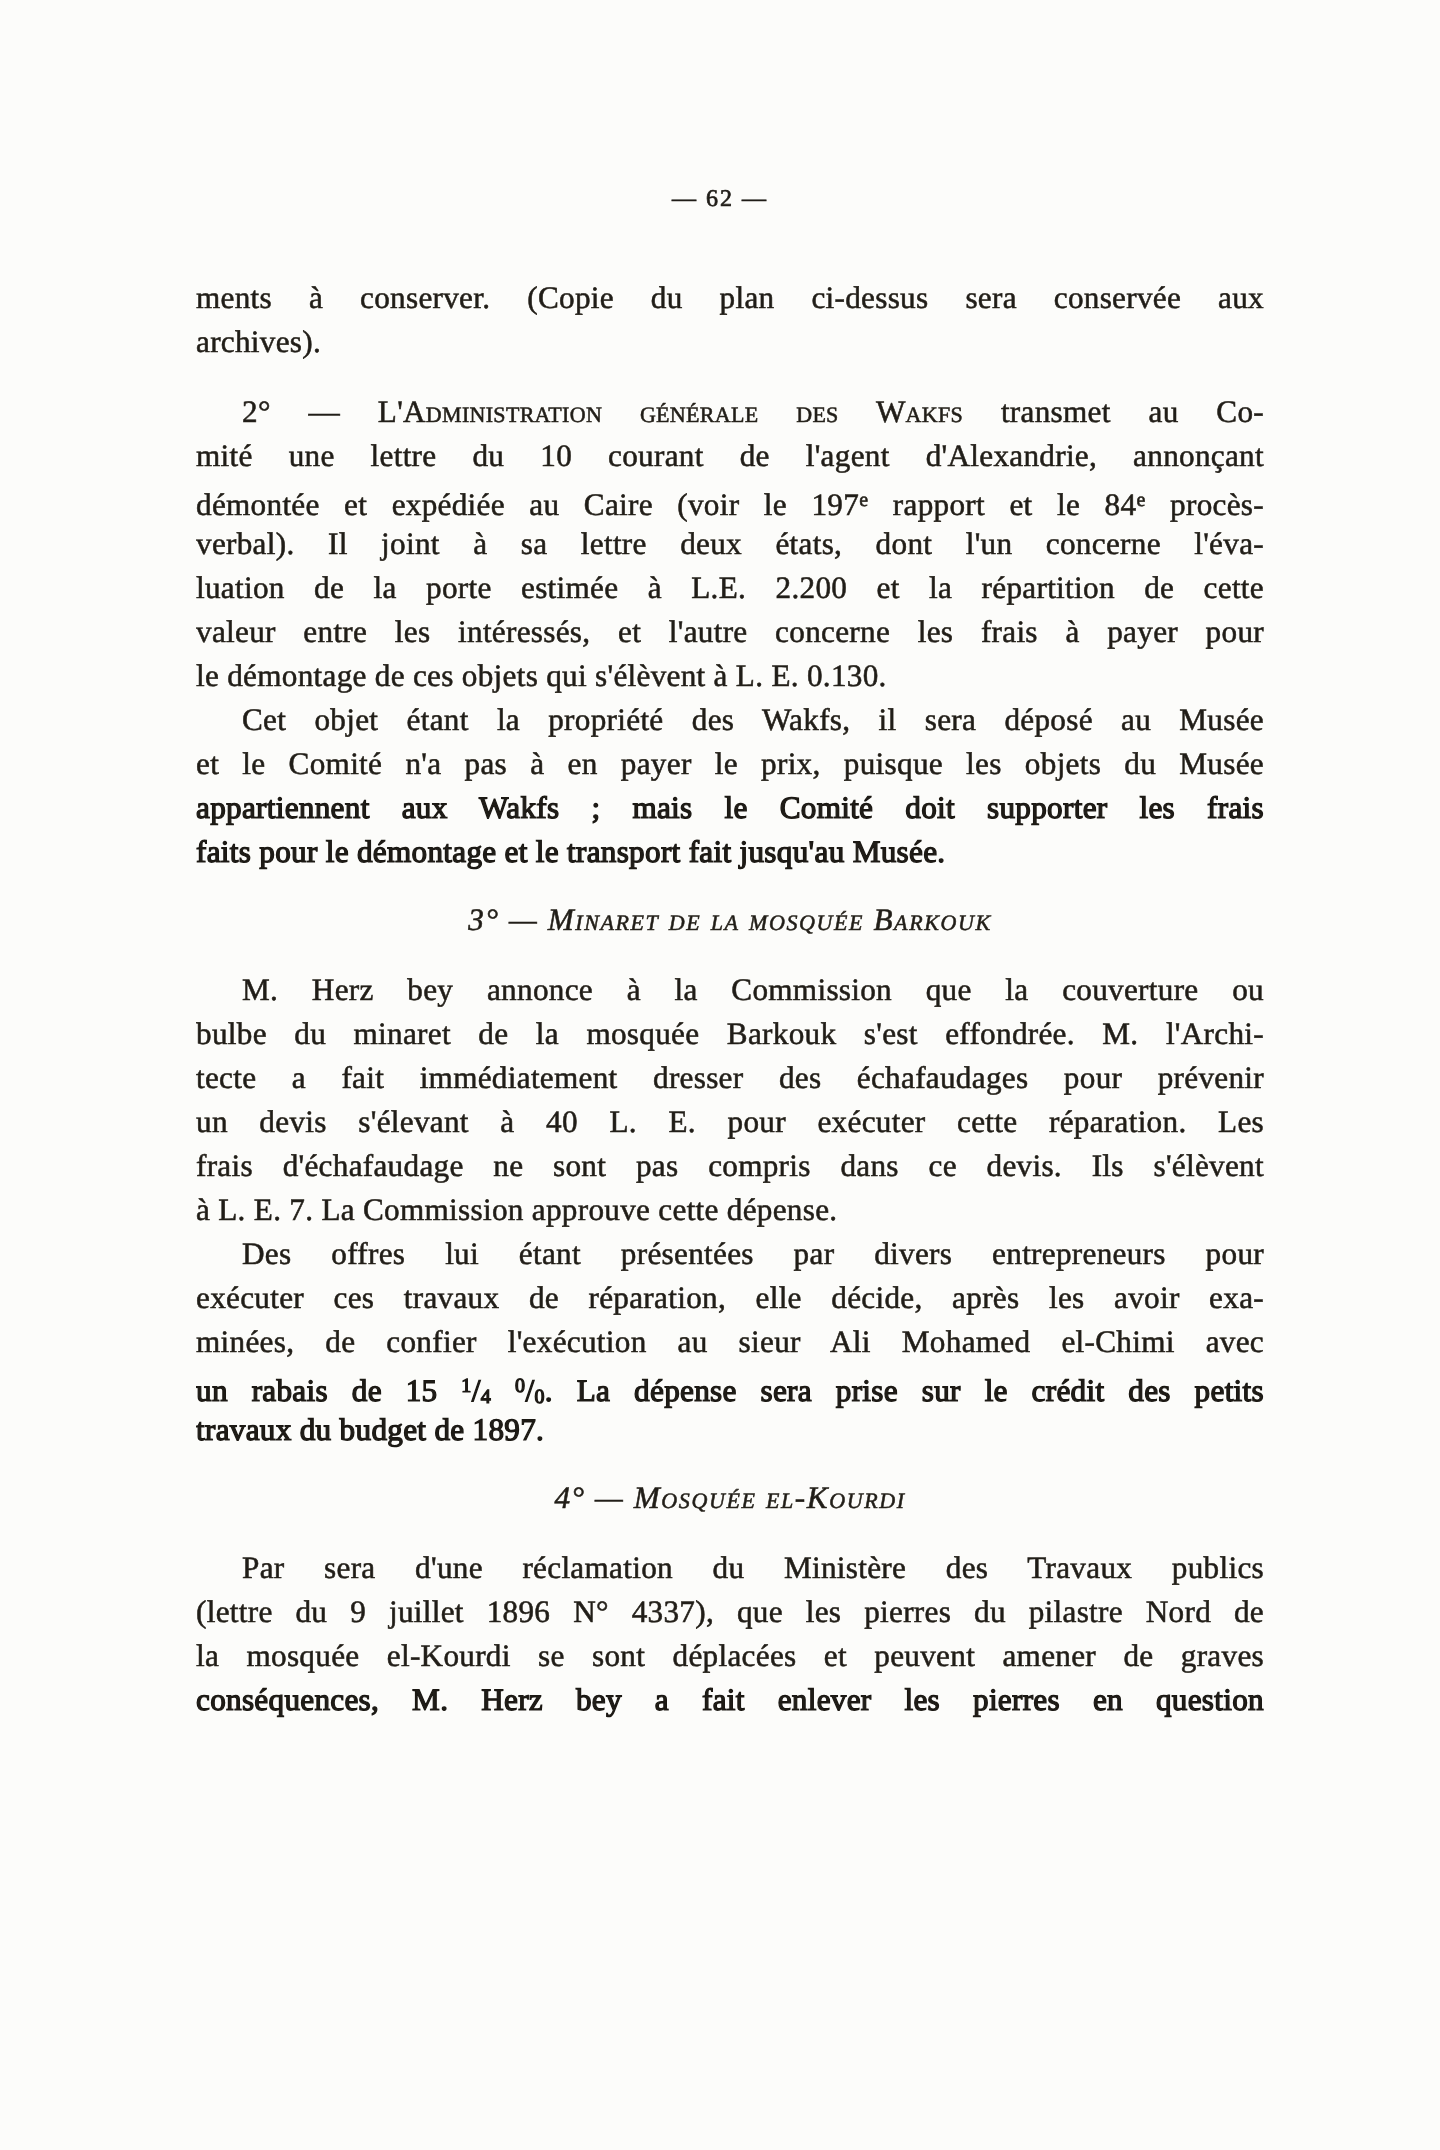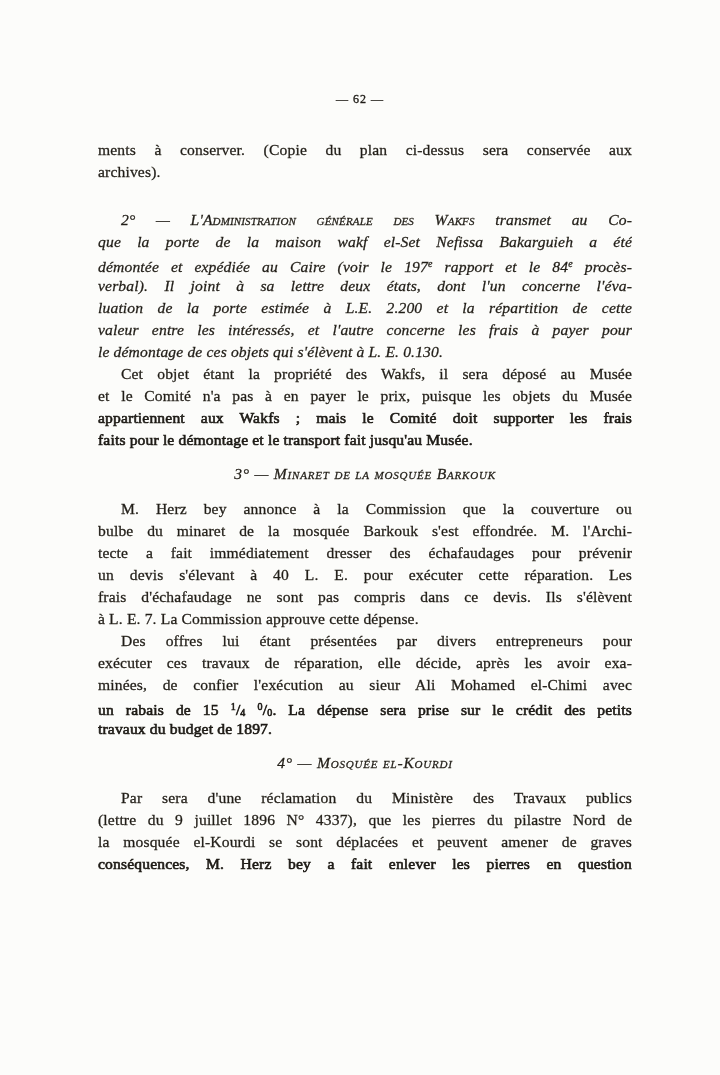--- a/index.html
+++ b/index.html
@@ -17,21 +17,21 @@
     text-align:center;
     font-size:12px;line-height:18px;
     letter-spacing:1px;
     -webkit-text-stroke:.35px #201d18;
   }
   .textbody{
     position:absolute;left:98px;top:139px;width:534px;
   }
   .blk{margin:0;}
   .blk.para{}
-  .blk:nth-child(2){margin-top:26px;font-style:italic;}
+  .blk:nth-child(2){margin-top:13px;}
   .blk.heading{margin:12px 0 13px 0;}
   .line{
     height:22px;line-height:22px;
     font-size:15.6px;
     letter-spacing:.15px;
     text-align:justify;
     -webkit-text-align-last:justify;
     text-align-last:justify;
     -webkit-text-stroke:.28px #28241c;
     overflow:hidden;
@@ -54,21 +54,21 @@
 
 <div class="page">
   <div class="folio">— 62 —</div>
   <div class="textbody">
       <div class="blk para">
         <div class="line"><span>ments à conserver. (Copie du plan ci-dessus sera conservée aux</span></div>
         <div class="line last"><span>archives).</span></div>
       </div>
       <div class="blk para">
         <div class="line indent"><span>2° — </span><span class="sc">L'Administration générale des Wakfs</span><span> transmet au Co-</span></div>
-        <div class="line"><span>que la porte de la maison wakf el-Set Nefissa Bakarguieh a été</span></div>
+        <div class="line"><span>mité une lettre du 10 courant de l'agent d'Alexandrie, annonçant</span></div>
         <div class="line"><span>démontée et expédiée au Caire (voir le 197</span><span class="sup">e</span><span> rapport et le 84</span><span class="sup">e</span><span> procès-</span></div>
         <div class="line"><span>verbal). Il joint à sa lettre deux états, dont l'un concerne l'éva-</span></div>
         <div class="line"><span>luation de la porte estimée à L.E. 2.200 et la répartition de cette</span></div>
         <div class="line"><span>valeur entre les intéressés, et l'autre concerne les frais à payer pour</span></div>
         <div class="line last"><span>le démontage de ces objets qui s'élèvent à L. E. 0.130.</span></div>
       </div>
       <div class="blk para">
         <div class="line indent"><span>Cet objet étant la propriété des Wakfs, il sera déposé au Musée</span></div>
         <div class="line"><span>et le Comité n'a pas à en payer le prix, puisque les objets du Musée</span></div>
         <div class="line bold"><span>appartiennent aux Wakfs ; mais le Comité doit supporter les frais</span></div>

